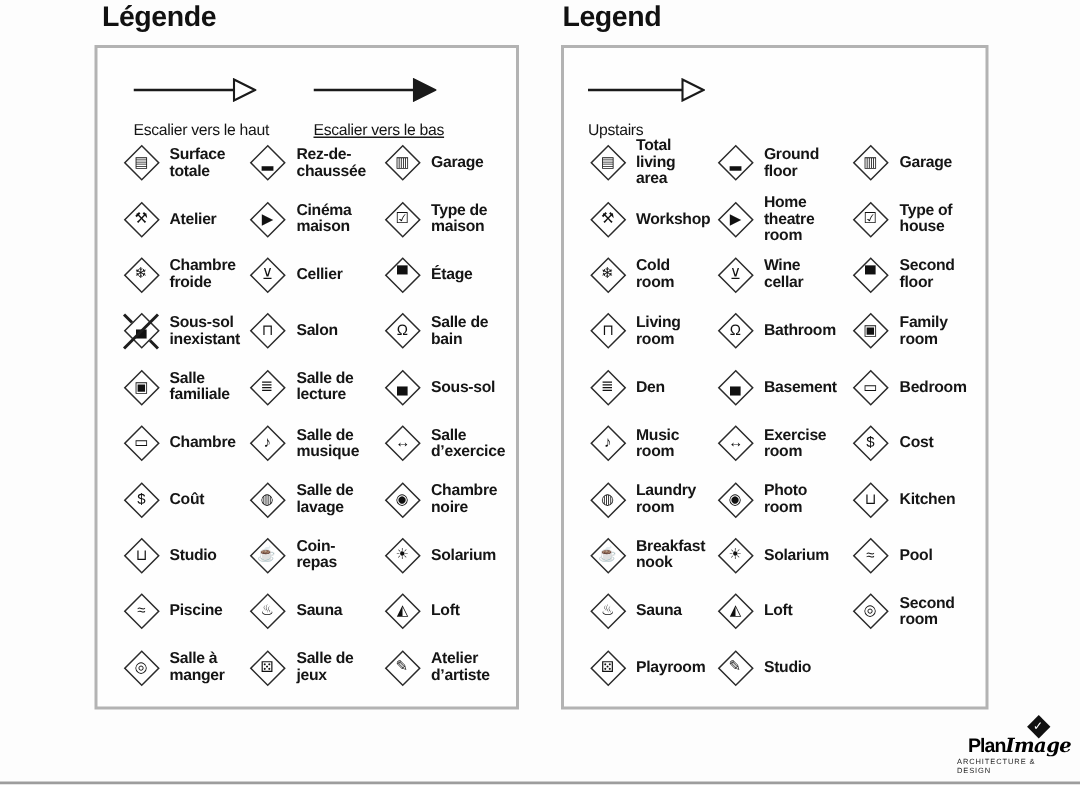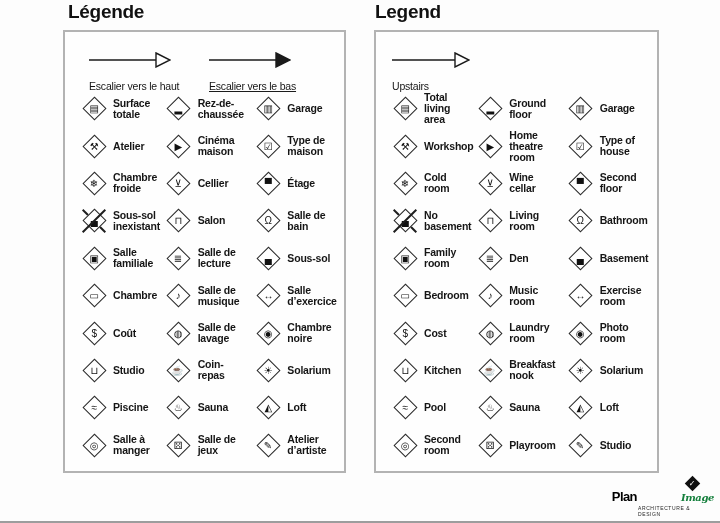--- a/index.html
+++ b/index.html
@@ -66,21 +66,21 @@
     display:flex; flex-direction:column; align-items:flex-end;
   }
   .logo-mark { width:16px; height:16px; margin-right:14px; display:flex; align-items:center; justify-content:center; }
   .logo-diamond {
     width:11px; height:11px; background:#101010; transform:rotate(45deg);
     display:flex; align-items:center; justify-content:center;
   }
   .logo-diamond span { transform:rotate(-45deg); color:#fff; font-size:8px; line-height:1; }
   .logo-text { line-height:13px; margin-top:-2px; white-space:nowrap; }
   .logo-plan { font-weight:bold; font-size:13px; letter-spacing:-0.6px; color:#000;text-align:center; }
-  .logo-image { font-style:italic; font-weight:bold; font-size:10px; letter-spacing:-0.4px; font-family:"DejaVu Serif", serif; color:#15803d;margin-left:44px; }
+  .logo-image { font-style:italic; font-weight:bold; font-size:13px; letter-spacing:-0.4px; font-family:"DejaVu Serif", serif; color:#000000; }
   .logo-tagline { font-size:5px; letter-spacing:0.6px; color:#222; margin-top:1px; }
 
   .bottom-rule { position:absolute; left:0; right:0; bottom:0; height:2px; background:#9d9d9d; }
 </style>
 </head>
 <body>
 
 <div class="page">
 
   <h1 class="panel-title fr">Légende</h1>
@@ -446,29 +446,20 @@
         <div class="legend-item">
           <span class="icon-wrap">
             <span class="diamond">
               <span class="glyph">▀</span>
             </span>
           </span>
           <span class="item-label">Second
 floor</span>
         </div>
         <div class="legend-item">
-          <span class="icon-wrap crossed">
-            <span class="diamond">
-              <span class="glyph">▄</span>
-            </span>
-          </span>
-          <span class="item-label">No
-basement</span>
-        </div>
-        <div class="legend-item">
           <span class="icon-wrap">
             <span class="diamond">
               <span class="glyph">⊓</span>
             </span>
           </span>
           <span class="item-label">Living
 room</span>
         </div>
         <div class="legend-item">
           <span class="icon-wrap">

